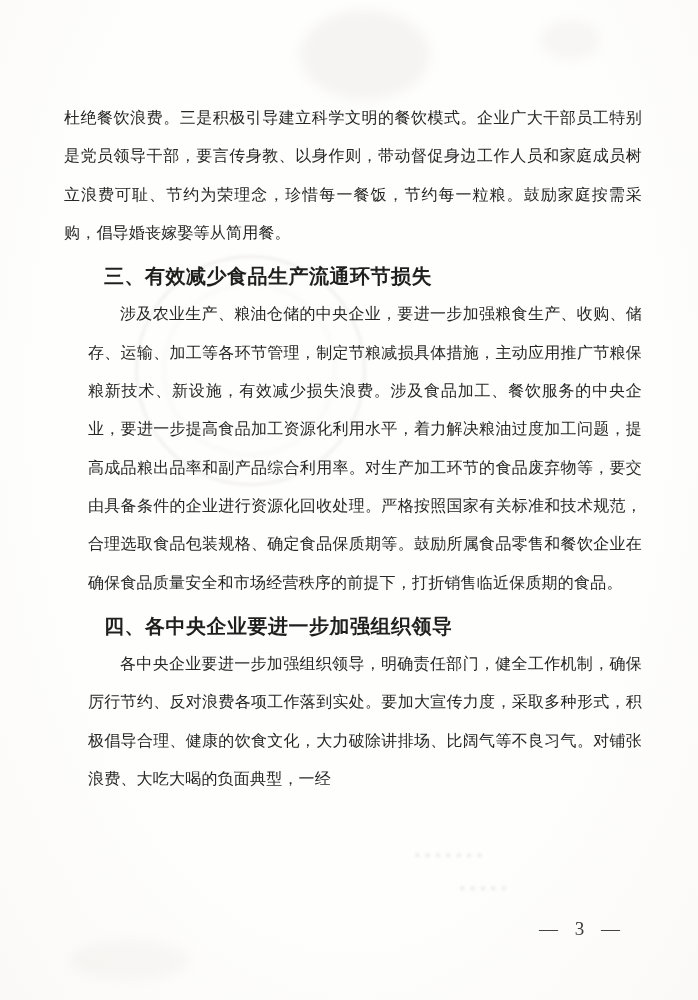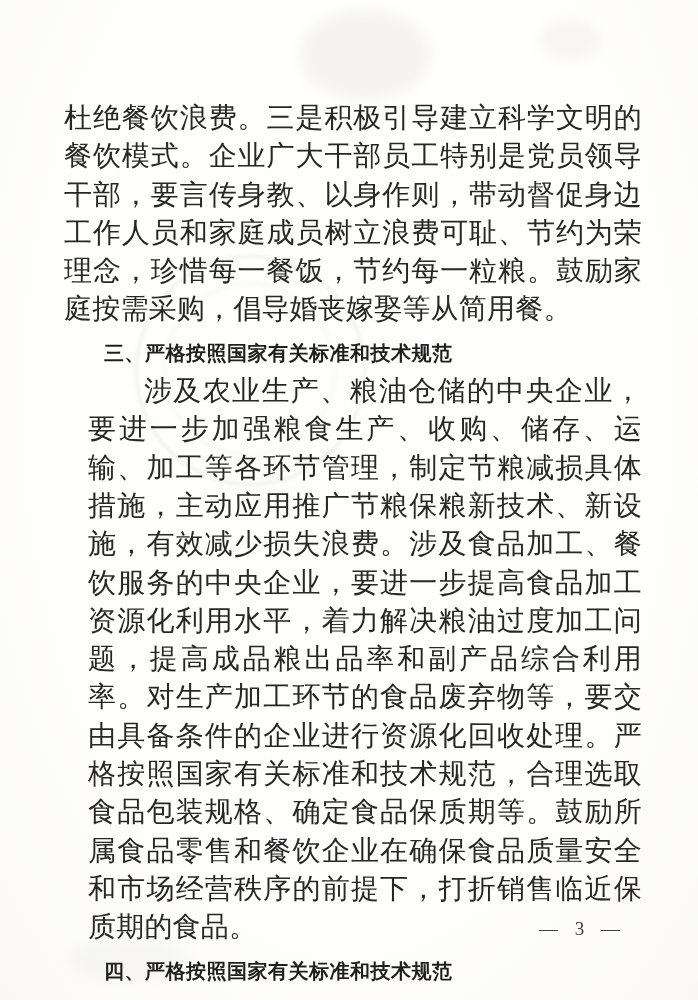--- a/index.html
+++ b/index.html
@@ -68,21 +68,21 @@
   .bleed-2 { left: 455px; top: 878px; }
 
   .content {
     position: absolute;
     left: 64px;
     top: 99px;
     width: 578px;
   }
   .body-text {
     margin: 0;
-    font-size: 28px;
+    font-size: 16px;
     line-height: 38.3px;
     text-align: justify;
     text-justify: inter-ideograph;
     letter-spacing: 0.2px;
   }
   .indent { text-indent: 2em; margin-left: 24px; }
   .section-heading {
     margin: 5px 0 0 0;
     font-family: "Liberation Sans", sans-serif;
     font-weight: 700;
@@ -111,24 +111,25 @@
   <div class="smudge smudge-c"></div>
   <div class="seal-ghost"></div>
   <div class="seal-ghost-inner"></div>
   <div class="bleed-text bleed-1">▪▪▪▪▪▪▪</div>
   <div class="bleed-text bleed-2">▪▪▪▪▪</div>
 
   <div class="content">
 
     <p class="body-text">杜绝餐饮浪费。三是积极引导建立科学文明的餐饮模式。企业广大干部员工特别是党员领导干部，要言传身教、以身作则，带动督促身边工作人员和家庭成员树立浪费可耻、节约为荣理念，珍惜每一餐饭，节约每一粒粮。鼓励家庭按需采购，倡导婚丧嫁娶等从简用餐。</p>
 
-    <h3 class="section-heading">三、严格按照国家有关标准和技术规范</h3>
+    <h3 class="section-heading">三、有效减少食品生产流通环节损失</h3>
 
     <p class="body-text indent">涉及农业生产、粮油仓储的中央企业，要进一步加强粮食生产、收购、储存、运输、加工等各环节管理，制定节粮减损具体措施，主动应用推广节粮保粮新技术、新设施，有效减少损失浪费。涉及食品加工、餐饮服务的中央企业，要进一步提高食品加工资源化利用水平，着力解决粮油过度加工问题，提高成品粮出品率和副产品综合利用率。对生产加工环节的食品废弃物等，要交由具备条件的企业进行资源化回收处理。严格按照国家有关标准和技术规范，合理选取食品包装规格、确定食品保质期等。鼓励所属食品零售和餐饮企业在确保食品质量安全和市场经营秩序的前提下，打折销售临近保质期的食品。</p>
 
-    <h3 class="section-heading">四、严格按照国家有关标准和技术规范</h3>
+    <h3 class="section-heading">四、各中央企业要进一步加强组织领导</h3>
 
+    <p class="body-text indent">各中央企业要进一步加强组织领导，明确责任部门，健全工作机制，确保厉行节约、反对浪费各项工作落到实处。要加大宣传力度，采取多种形式，积极倡导合理、健康的饮食文化，大力破除讲排场、比阔气等不良习气。对铺张浪费、大吃大喝的负面典型，一经</p>
 
   </div>
 
   <div class="page-footer">— 3 —</div>
 
 </div>
 
 </body></html>

